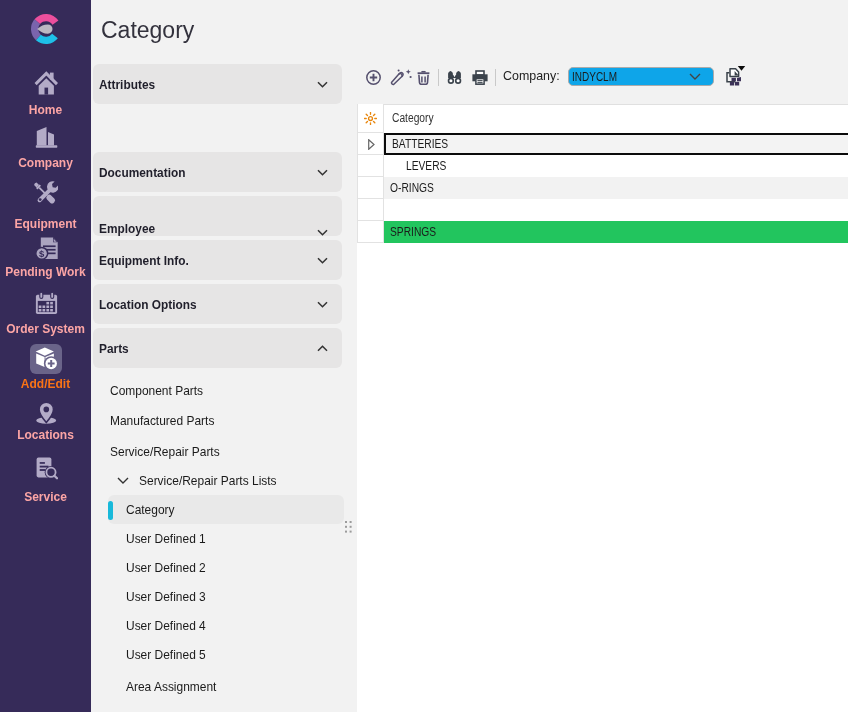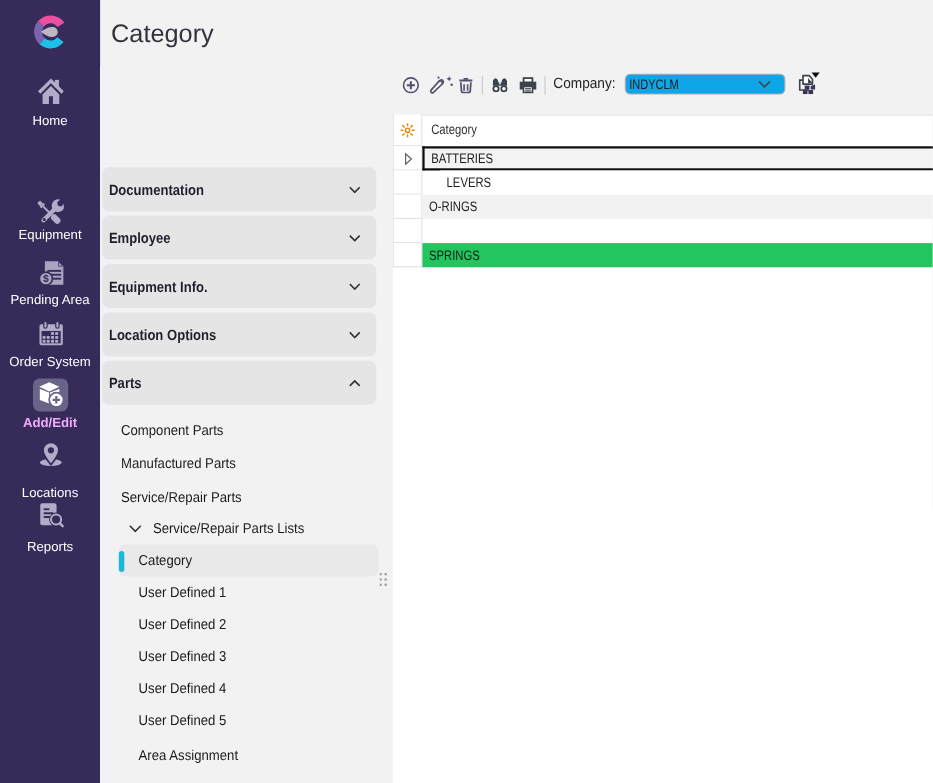--- a/index.html
+++ b/index.html
@@ -5,21 +5,21 @@
 * { margin:0; padding:0; box-sizing:border-box; }
 html,body { width:848px; height:712px; overflow:hidden; background:#f2f2f2;
   font-family:"Liberation Sans", sans-serif; }
 #app { position:relative; width:848px; height:712px; background:#f2f2f2; }
 #content { position:absolute; left:357px; top:104px; width:491px; height:608px; background:#fff; }
 
 
 #side { position:absolute; left:0; top:0; width:91px; height:712px; background:#362b59; }
 .navitem { position:absolute; left:0; width:91px; text-align:center; }
 .navitem svg { display:block; margin:0 auto; }
-.navlabel { color:#ffffff; font-size:12px; margin-top:4px; }
+.navlabel { color:#fca5a5; font-size:12px; margin-top:4px;font-weight:bold; }
 #addedit-box { position:absolute; left:30px; top:344px; width:32px; height:29.5px;
   background:#6a6489; border-radius:6px; }
 
 
 #title { position:absolute; left:101px; top:17px; font-size:23px; color:#33323d; }
 
 
 #panel { position:absolute; left:91px; top:60px; width:266px; height:652px; background:#f2f2f2; }
 .acc { position:absolute; left:2px; width:249px; height:40px; background:#e6e5e5;
   border-radius:6px; display:flex; align-items:center; }
@@ -66,52 +66,62 @@
     </svg>
     <div class="navitem" style="top:71px;">
       <svg width="24" height="24" viewBox="0 0 24 24">
           <rect x="15.9" y="1.6" width="3.7" height="7" fill="#b3abc7"></rect>
           <path d="M1.6 13.1 L12.3 2.4 L23 13.1" fill="none" stroke="#b3abc7" stroke-width="3"></path>
           <path d="M4.7 14.8 L12.3 7.2 L19.9 14.8 V23.6 H4.7 Z" fill="#b3abc7"></path>
           <path d="M10.5 16.6 H14.1 V23.6 H10.5 Z" fill="#362b59"></path>
         </svg>
       <div class="navlabel" style="margin-top:8px;">Home</div>
     </div>
+    <div class="navitem" style="top:126px;">
+      <svg width="24" height="22" viewBox="0 0 24 22">
+          <g fill="#b3abc7">
+            <path d="M2.8 5 L12.5 1 V19.4 H2.8 Z"></path>
+            <path d="M14 6 L20 8.6 V19.4 H14 Z"></path>
+            <rect x="1.8" y="19.3" width="21.5" height="2.4" rx="0.6"></rect>
+          </g>
+        </svg>
+      <div class="navlabel" style="margin-top:8px;">Company</div>
+    </div>
     <div class="navitem" style="top:181px;">
       <svg width="24" height="25" viewBox="0 0 24 25">
           <g fill="#b3abc7">
             <g transform="translate(10.8,12.2) rotate(-45)">
               <path d="M-1.8 -13.4 Q0 -14.6 1.8 -13.4 L1.8 -9.9 H-1.8 Z"></path>
               <rect x="-2.5" y="-9.9" width="5" height="2"></rect>
               <rect x="-0.9" y="-7.9" width="1.8" height="11.4"></rect>
               <rect x="-2.9" y="3.5" width="5.8" height="9.6" rx="2.6"></rect>
             </g>
             <g transform="translate(12.8,12) rotate(45)">
               <path d="M-2.6 -13.7 A 5.8 5.8 0 1 0 2.6 -13.7 L2.6 -10 L0 -8.3 L-2.6 -10 Z"></path>
               <path d="M-2 -4.5 H2 V10.2 A 2 2 0 0 1 -2 10.2 Z"></path>
             </g>
           </g>
           <circle cx="6.2" cy="18.6" r="1.4" fill="#362b59"></circle>
         </svg>
-      <div class="navlabel" style="margin-top:0;">Equipment</div>
+      <div class="navlabel" style="margin-top:11px;">Equipment</div>
     </div>
     <div class="navitem" style="top:236px;">
       <svg width="24" height="24" viewBox="0 0 24 24">
           <path d="M6.8 1.6 H19 L23.7 6.3 V22.9 H6.8 Z" fill="#aba4c0"></path>
           <path d="M19 1.6 V6.3 H23.7 Z" fill="#362b59"></path>
           <path d="M19.6 2.8 L22.5 5.7 H19.6 Z" fill="#aba4c0"></path>
           <g fill="#362b59">
             <rect x="9" y="9.4" width="12.6" height="1.7"></rect>
             <rect x="9" y="12.9" width="12.6" height="1.7"></rect>
             <rect x="9" y="16.5" width="12.6" height="1.7"></rect>
           </g>
           <circle cx="7.7" cy="17.3" r="5.9" fill="#aba4c0" stroke="#362b59" stroke-width="1.5"></circle>
           <text x="7.7" y="20.6" font-size="9.5" font-weight="bold" fill="#362b59" text-anchor="middle" font-family="Liberation Sans">$</text>
         </svg>
-      <div class="navlabel" style="margin-top:5px;">Pending Area</div>
+      <div class="navlabel" style="margin-top:5px;">Pending Work</div>
     </div>
     <div class="navitem" style="top:291px;">
       <svg width="24" height="24" viewBox="0 0 24 24">
           <rect x="1.9" y="3.8" width="21.2" height="19.1" rx="1.6" fill="#b3abc7"></rect>
           <rect x="3.8" y="9.9" width="17.4" height="11.2" fill="#362b59"></rect>
           <g fill="#b3abc7">
             <rect x="12.4" y="10.9" width="2.7" height="2.5"></rect>
             <rect x="16.2" y="10.9" width="2.7" height="2.5"></rect>
             <rect x="4.7" y="14.5" width="2.7" height="2.5"></rect>
             <rect x="8.5" y="14.5" width="2.7" height="2.5"></rect>
@@ -133,56 +143,62 @@
       <svg width="26" height="26" viewBox="0 0 26 26">
           <g fill="#fff">
             <path d="M2.7 4.6 L11.8 0.4 L20.9 4.6 L11.8 8.8 Z"></path>
             <path d="M3.2 6.6 L11.6 9.9 V19.9 L3.2 16.6 Z"></path>
             <path d="M12.4 9.9 L20.9 6.6 V12 L12.4 15.2 Z"></path>
           </g>
           <circle cx="18.2" cy="16.5" r="7.3" fill="#6a6489"></circle>
           <circle cx="18.2" cy="16.5" r="5.7" fill="#fff"></circle>
           <path d="M18.2 13.1 V19.9 M14.8 16.5 H21.6" stroke="#6a6489" stroke-width="2" fill="none"></path>
         </svg>
-      <div class="navlabel" style="font-weight:bold;color:#f0abfc;">Add/Edit</div>
+      <div class="navlabel" style="font-weight:bold;color:#f97316;">Add/Edit</div>
     </div>
     <div class="navitem" style="top:401px;">
       <svg width="24" height="24" viewBox="0 0 24 24">
           <ellipse cx="12.2" cy="19.5" rx="10" ry="3.2" fill="#b3abc7"></ellipse>
           <path d="M12.3 1.2 A7.2 7.2 0 0 1 19.5 8.4 C19.5 13 12.3 21.5 12.3 21.5 C12.3 21.5 5.1 13 5.1 8.4 A7.2 7.2 0 0 1 12.3 1.2 Z" fill="#b3abc7" stroke="#362b59" stroke-width="1.6"></path>
           <circle cx="12.3" cy="8.4" r="2.8" fill="#362b59"></circle>
         </svg>
-      <div class="navlabel" style="margin-top:16px;">Locations</div>
+      <div class="navlabel" style="margin-top:3px;">Locations</div>
     </div>
     <div class="navitem" style="top:456px;">
       <svg width="24" height="26" viewBox="0 0 24 26">
           <rect x="2.6" y="1.6" width="14.8" height="19.8" rx="1.8" fill="#b3abc7"></rect>
           <g fill="#362b59">
             <rect x="5.7" y="6.1" width="5.2" height="1.7"></rect>
             <rect x="5.7" y="9.7" width="8.8" height="1.8"></rect>
             <rect x="5.7" y="13.1" width="5.7" height="1.8"></rect>
           </g>
           <circle cx="17" cy="16.3" r="6.3" fill="#362b59"></circle>
           <circle cx="17" cy="16.3" r="4.6" fill="none" stroke="#b3abc7" stroke-width="1.8"></circle>
           <path d="M20.4 19.7 L23 22.3" stroke="#b3abc7" stroke-width="2.3" stroke-linecap="round"></path>
         </svg>
-      <div class="navlabel" style="margin-top:8px;">Reports</div>
+      <div class="navlabel" style="margin-top:8px;">Service</div>
     </div>
   </div>
 
   <div id="title">Category</div>
 
   <div id="panel">
+    <div class="acc" style="top:4px;">
+        <span class="t">Attributes</span>
+        <svg width="11" height="7" viewBox="0 0 11 7">
+          <path d="M1 1.2 L5.5 5.8 L10 1.2" fill="none" stroke="#333" stroke-width="1.5"></path>
+        </svg>
+      </div>
     <div class="acc" style="top:92px;">
         <span class="t">Documentation</span>
         <svg width="11" height="7" viewBox="0 0 11 7">
           <path d="M1 1.2 L5.5 5.8 L10 1.2" fill="none" stroke="#333" stroke-width="1.5"></path>
         </svg>
       </div>
-    <div class="acc" style="top:136px;">
+    <div class="acc" style="top:136px;align-items:flex-end;">
         <span class="t">Employee</span>
         <svg width="11" height="7" viewBox="0 0 11 7">
           <path d="M1 1.2 L5.5 5.8 L10 1.2" fill="none" stroke="#333" stroke-width="1.5"></path>
         </svg>
       </div>
     <div class="acc" style="top:180px;">
         <span class="t">Equipment Info.</span>
         <svg width="11" height="7" viewBox="0 0 11 7">
           <path d="M1 1.2 L5.5 5.8 L10 1.2" fill="none" stroke="#333" stroke-width="1.5"></path>
         </svg>

